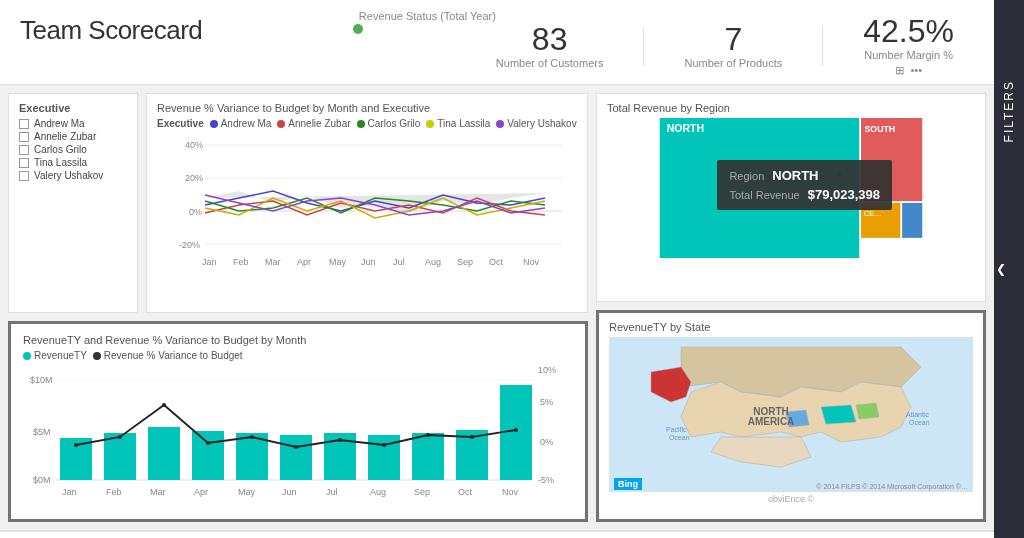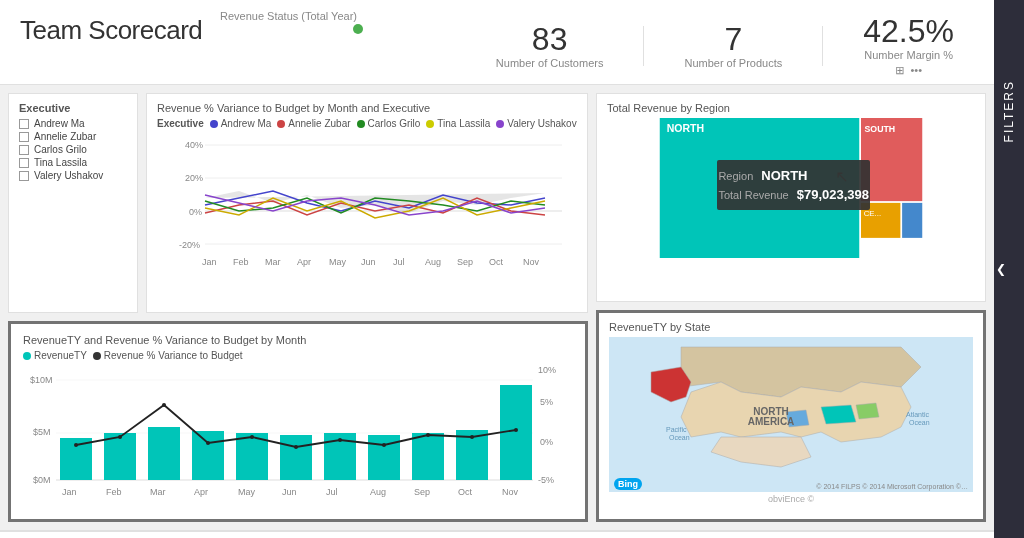--- a/index.html
+++ b/index.html
@@ -38,21 +38,21 @@
       font-size: 26px;
       font-weight: 300;
       color: #333;
       letter-spacing: -0.5px;
     }
 
     .status-section {
       flex: 1;
       display: flex;
       flex-direction: column;
-      align-items: flex-start;
+      align-items: flex-end;
       padding-top: 0;
     }
 
     .status-label {
       font-size: 11px;
       color: #888;
       margin-bottom: 2px;
     }
 
     .status-dot {
@@ -236,21 +236,21 @@
       height: 140px;
       position: relative;
       overflow: hidden;
     }
 
     
     .tooltip {
       position: absolute;
       background: rgba(50,50,50,0.92);
       color: white;
-      padding: 8px 1px;
+      padding: 8px 12px;
       font-size: 12px;
       z-index: 10;
       border-radius: 2px;
       pointer-events: none;
     }
 
     .tooltip-row {
       display: flex;
       gap: 8px;
       align-items: baseline;
@@ -586,21 +586,21 @@
               <text x="130" y="88" font-size="10" fill="#666" font-weight="bold" text-anchor="middle">AMERICA</text>
 
               <text x="25" y="95" font-size="7" fill="#6699bb">Pacific</text>
               <text x="28" y="103" font-size="7" fill="#6699bb">Ocean</text>
 
               <text x="265" y="80" font-size="7" fill="#6699bb">Atlantic</text>
               <text x="268" y="88" font-size="7" fill="#6699bb">Ocean</text>
             </svg>
             
             <div style="position:absolute;bottom:2px;left:5px;font-size:10px;color:#555;display:flex;align-items:center;gap:2px;">
-              <span style="background:#00a4ef;color:white;padding:1px 4px;font-size:9px;font-weight:bold;border-radius:6px;">Bing</span>
+              <span style="background:#00a4ef;color:white;padding:1px 4px;font-size:9px;font-weight:bold;">Bing</span>
             </div>
             <div style="position:absolute;bottom:2px;right:5px;font-size:7px;color:#888;">© 2014 FILPS © 2014 Microsoft Corporation ©…</div>
           </div>
           <div class="obvience">obviEnce ©</div>
         </div>
       </div>
     </div>
 
     <div class="bottom-tabs">
       <div class="tab-prev">▶</div>

